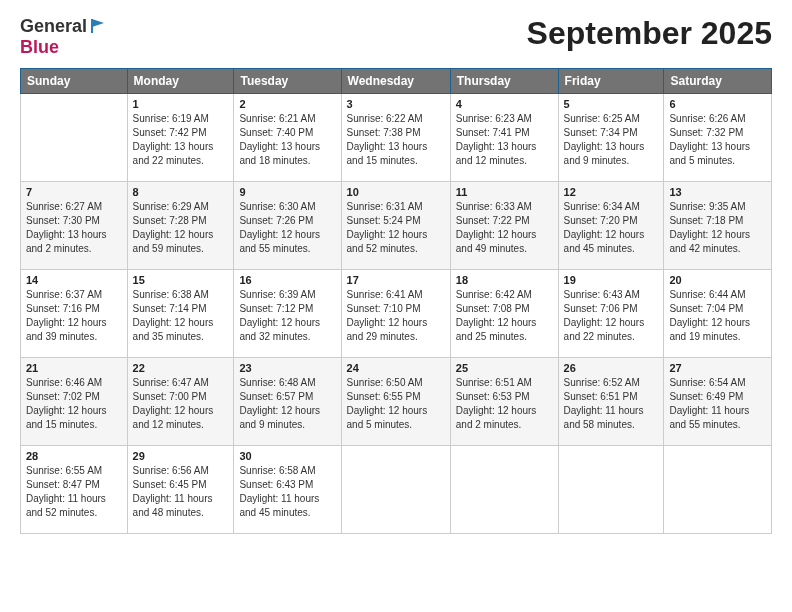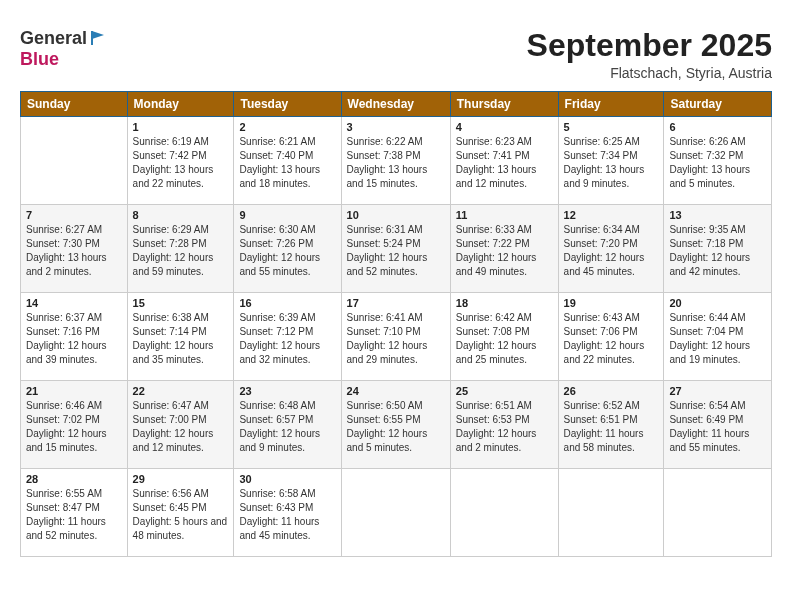--- a/index.html
+++ b/index.html
@@ -7,21 +7,21 @@
       width: 792px;
       height: 612px;
       font-family: Arial, sans-serif;
       background: #fff;
       overflow: hidden;
     }
     .page {
       width: 792px;
       height: 612px;
       background: #fff;
-      padding: 28px 20px 12px 20px;
+      padding: 16px 20px 12px 20px;
     }
     .header {
       display: flex;
       justify-content: space-between;
       align-items: flex-start;
       margin-bottom: 10px;
     }
     .logo {
       display: flex;
       align-items: center;
@@ -76,21 +76,21 @@
     .day-info {
       font-size: 10px;
       color: #333;
       line-height: 1.4;
     }
     .empty-cell {
       background: #f9f9f9;
     }
     tr:nth-child(odd) td { background: #fff; }
     tr:nth-child(even) td { background: #f5f5f5; }
-    .calendar thead tr th { background: #a16207; }
+    .calendar thead tr th { background: #737373; }
   </style>
 </head>
 <body>
 
 <div class="page">
   <div class="header">
     <div class="logo">
       <div>
         <div style="display:flex;align-items:center;">
           <span class="logo-general" style="font-size:18px;font-weight:bold;color:#333;">General</span>
@@ -99,21 +99,20 @@
             <rect x="3" y="2" width="2" height="14" fill="#2a7db5"></rect>
           </svg>
         </div>
         <div>
           <span class="logo-blue" style="font-size:18px;font-weight:bold;color:#be185d;">Blue</span>
         </div>
       </div>
     </div>
     <div class="title-block">
       <div class="title-month">September 2025</div>
-      <div class="title-location">Flatschach, Styria, Austria</div>
     </div>
   </div>
 
   <table class="calendar">
     <thead>
       <tr>
         <th>Sunday</th>
         <th>Monday</th>
         <th>Tuesday</th>
         <th>Wednesday</th>
@@ -355,21 +354,21 @@
               <div>Sunrise: 6:55 AM</div>
               <div>Sunset: 8:47 PM</div>
               <div>Daylight: 11 hours and 52 minutes.</div>
             </div>
           </td>
           <td>
             <span class="day-number">29</span>
             <div class="day-info">
               <div>Sunrise: 6:56 AM</div>
               <div>Sunset: 6:45 PM</div>
-              <div>Daylight: 5 hours and 48 minutes.</div>
+              <div>Daylight: 11 hours and 48 minutes.</div>
             </div>
           </td>
           <td>
             <span class="day-number">30</span>
             <div class="day-info">
               <div>Sunrise: 6:58 AM</div>
               <div>Sunset: 6:43 PM</div>
               <div>Daylight: 11 hours and 45 minutes.</div>
             </div>
           </td>

